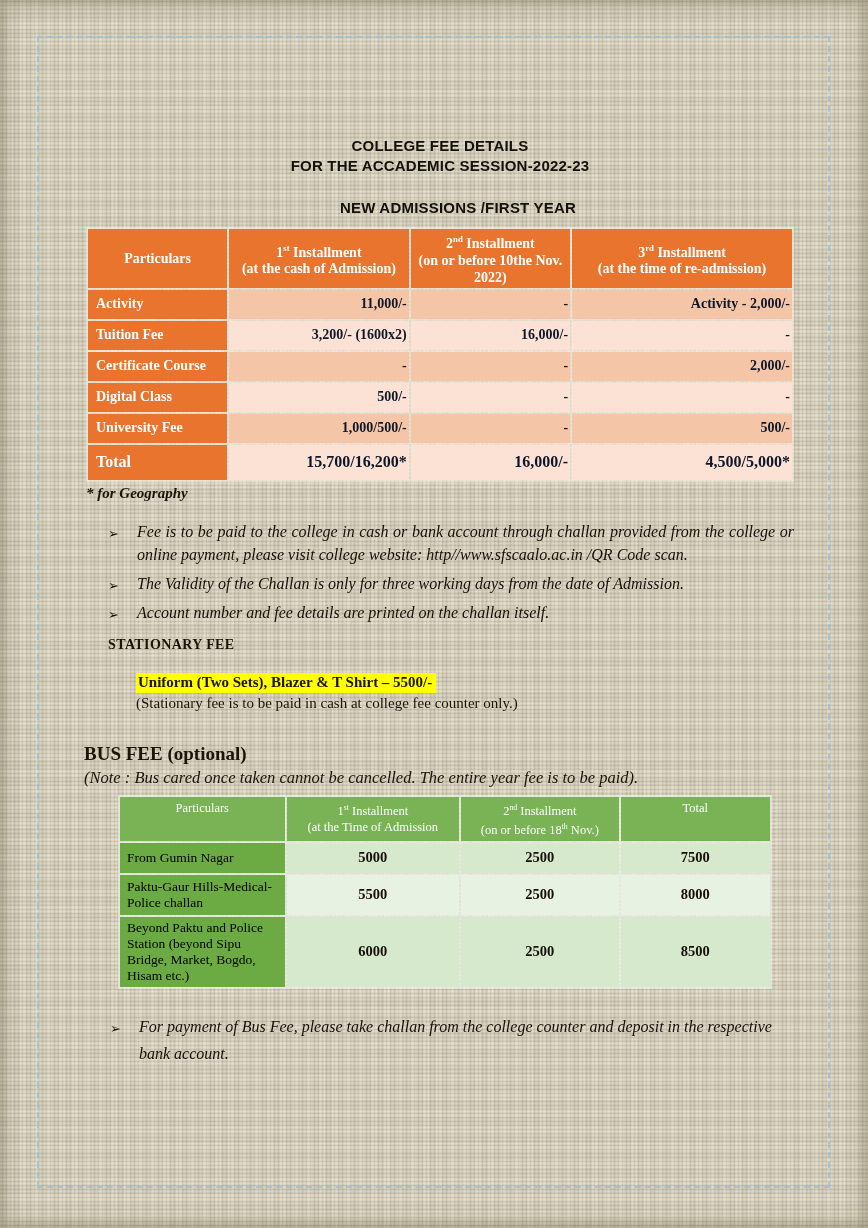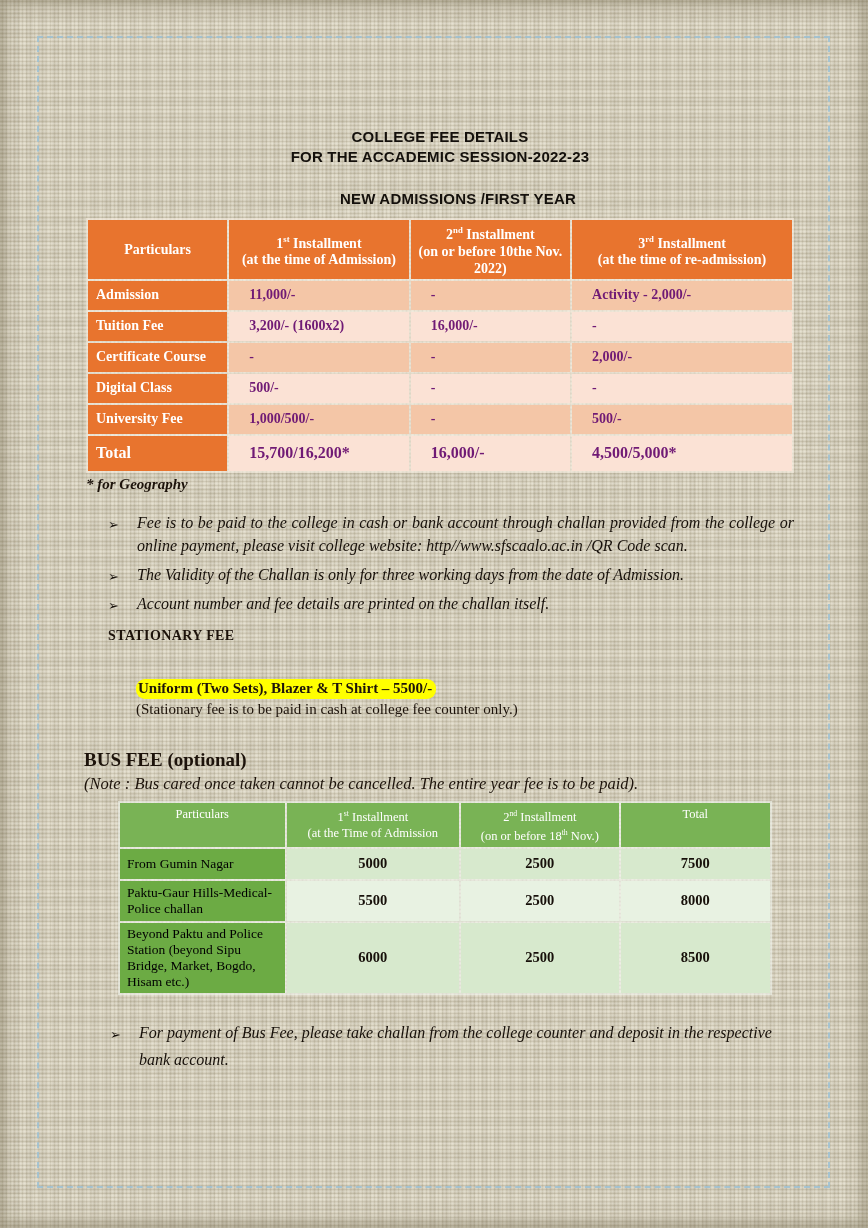--- a/index.html
+++ b/index.html
@@ -11,21 +11,21 @@
       repeating-linear-gradient(90deg, rgba(255,255,248,.13) 0 1px, rgba(0,0,0,0) 1px 2px, rgba(134,124,96,.15) 2px 3px, rgba(0,0,0,0) 3px 4px),
       repeating-linear-gradient(90deg, rgba(115,105,78,.07) 0 7px, rgba(238,233,215,.09) 7px 13px),
       repeating-linear-gradient(0deg, rgba(115,105,78,.06) 0 9px, rgba(240,234,216,.08) 9px 17px);
     box-shadow: inset 0 0 16px 5px rgba(96,86,58,.38);
     font-family:"Liberation Serif", serif; color:#1d130b;
   }
   .stitch-frame {
     position:absolute; left:37px; top:36px; width:789px; height:1148px;
     border:2px dashed #9dc1d4; opacity:.85; pointer-events:none;
   }
-  .content { position:absolute; left:86px; top:127px; width:708px; }
+  .content { position:absolute; left:86px; top:136px; width:708px; }
 
   .doc-title {
     font-family:"Liberation Sans", sans-serif; font-weight:bold;
     font-size:15px; line-height:20px; text-align:center; color:#14100c;
     letter-spacing:.2px;
   }
   .section-title {
     font-family:"Liberation Sans", sans-serif; font-weight:bold;
     font-size:15px; line-height:20px; text-align:center; color:#14100c;
     margin:22px 0 9px 36px; letter-spacing:.2px;
@@ -41,22 +41,22 @@
   .fee thead th {
     background:#e8742e; color:#fff; font-weight:bold; font-size:14px;
     line-height:17px; text-align:center; vertical-align:middle;
     height:50px; padding:2px 6px;
   }
   .fee td.rowlabel {
     background:#e8742e; color:#fff; font-weight:bold; font-size:14px;
     text-align:left; padding:3px 4px 3px 8px; height:23px;
   }
   .fee td.val {
-    font-weight:bold; font-size:14px; color:#701a75; text-align:left;
-    padding:3px 20px; height:23px;
+    font-weight:bold; font-size:14px; color:#0f172a; text-align:right;
+    padding:3px 2px; height:23px;
   }
   .fee tr.band-dark td.val  { background:#f4c6a7; }
   .fee tr.band-light td.val { background:#fbe2d5;margin-left:8px; }
   .fee tr.total td.rowlabel { font-size:16px; height:29px; }
   .fee tr.total td.val      { font-size:16px; height:29px; }
 
   .geo-note { margin-top:3px; font-weight:bold; font-style:italic; font-size:15px; }
 
   
   .notes { margin-top:18px; padding-left:22px; }
@@ -68,22 +68,22 @@
   .note-item .arrow {
     position:absolute; left:0; top:2px; font-style:normal; font-size:13px;
     font-family:"DejaVu Sans", sans-serif; color:#17100a;
   }
   .note-plain { text-align:left; }
   .note-wide  { line-height:27px; }
 
   
   .stationary-h { margin:13px 0 0 22px; font-weight:bold; font-size:14px; letter-spacing:.4px; }
   .uniform-highlight {
-    display:inline-block; margin:35px 0 0 50px; background:#ffff00;
-    font-weight:bold; font-size:15px; padding:1px 4px 2px 2px;border-radius:9px;
+    display:inline-block; margin:20px 0 0 50px; background:#ffff00;
+    font-weight:bold; font-size:15px; padding:1px 4px 2px 2px;
   }
   .stationary-note { margin:2px 0 0 50px; font-size:15px; }
 
   
   .bus-h    { margin:31px 0 0 -2px; font-weight:bold; font-size:19px; }
   .bus-note { margin:3px 0 0 -2px; font-style:italic; font-size:16.5px; }
 
   table.bus {
     table-layout:fixed; width:654px; margin:7px 0 0 32px;
     border-collapse:separate; border-spacing:2px;
@@ -131,35 +131,35 @@
         <col style="width:138px">
           <col style="width:178px">
           <col style="width:158px">
           <col style="width:218px">
       </colgroup>
       <thead>
         <tr>
           <th>Particulars</th>
           <th>
             <span>1</span><sup>st</sup><span> Installment</span><br>
-            <span>(at the time of Admission)</span>
+            <span>(at the cash of Admission)</span>
           </th>
           <th>
             <span>2</span><sup>nd</sup><span> Installment</span><br>
             <span>(on or before 10the Nov. 2022)</span>
           </th>
           <th>
             <span>3</span><sup>rd</sup><span> Installment</span><br>
             <span>(at the time of re-admission)</span>
           </th>
         </tr>
       </thead>
       <tbody>
         <tr class="band-dark">
-          <td class="rowlabel">Admission</td>
+          <td class="rowlabel">Activity</td>
           <td class="val">11,000/-</td>
           <td class="val">-</td>
           <td class="val">Activity - 2,000/-</td>
         </tr>
         <tr class="band-light">
           <td class="rowlabel">Tuition Fee</td>
           <td class="val">3,200/- (1600x2)</td>
           <td class="val">16,000/-</td>
           <td class="val">-</td>
         </tr>

